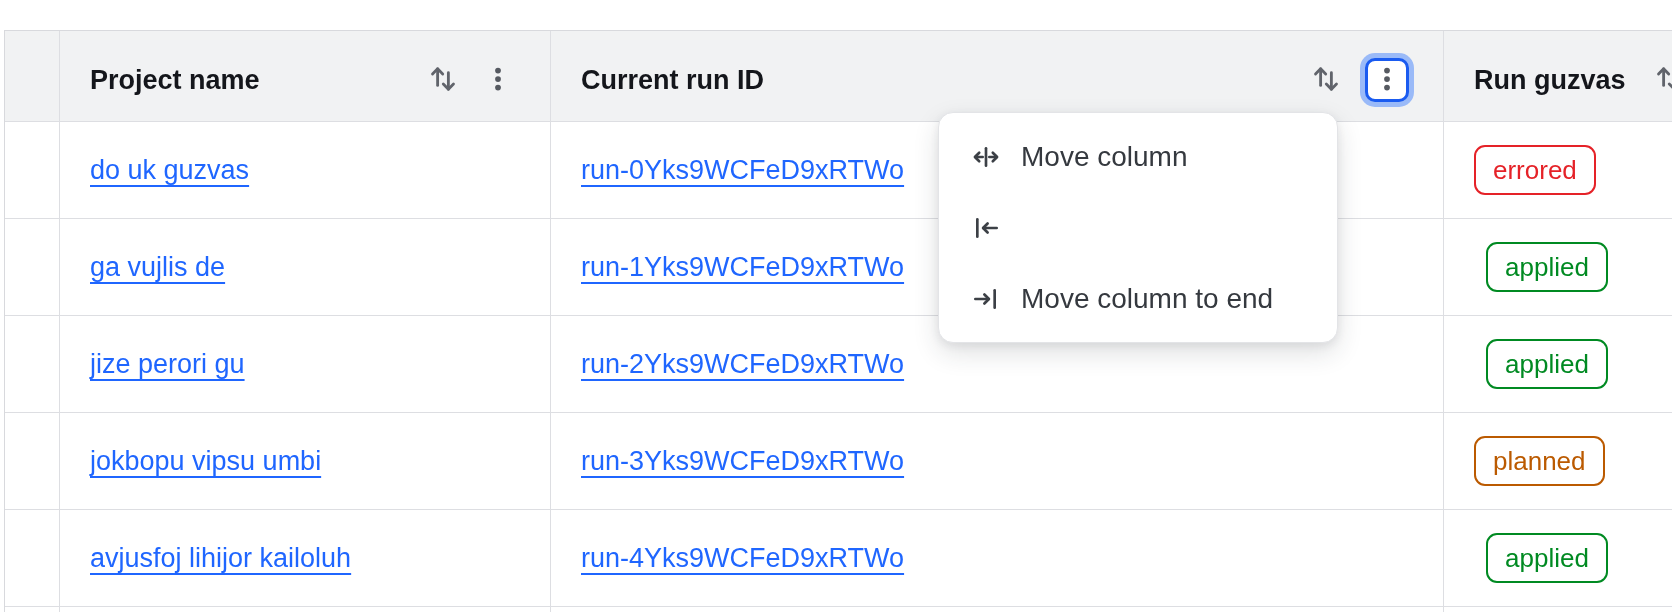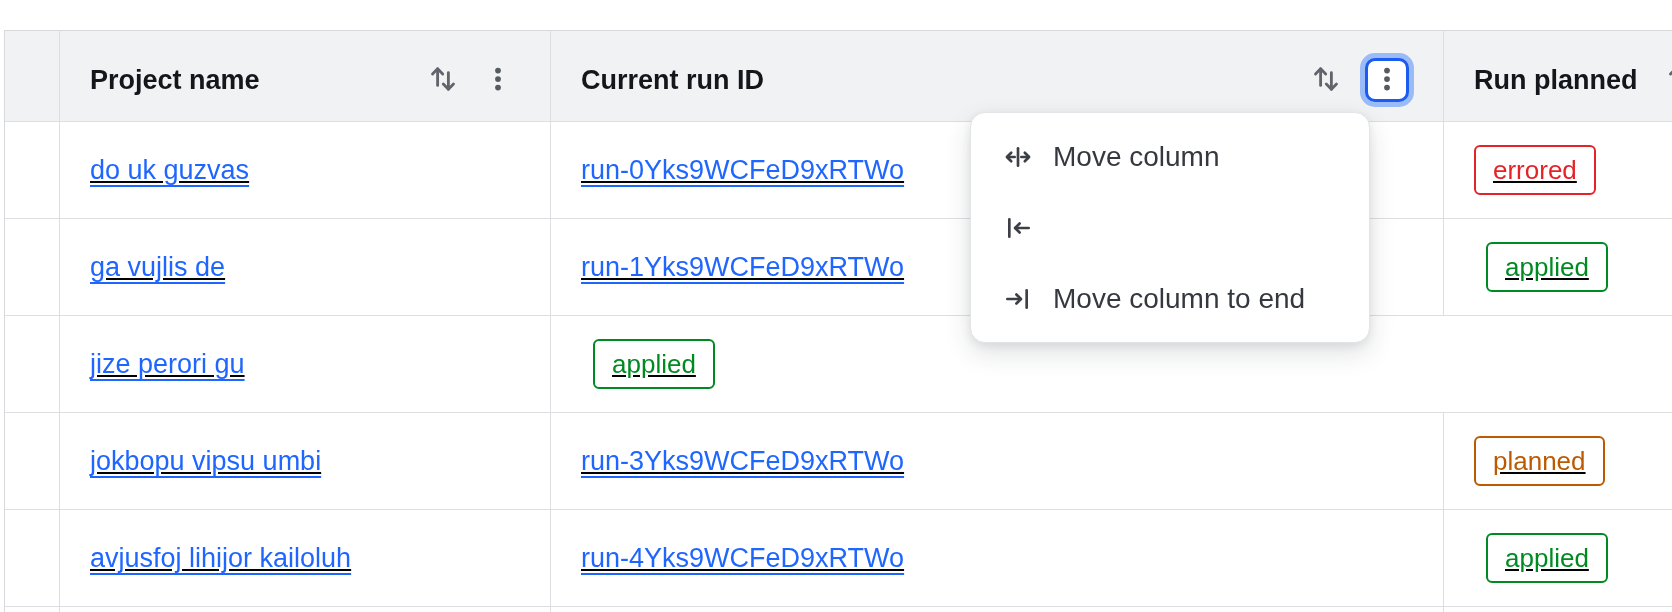--- a/index.html
+++ b/index.html
@@ -36,21 +36,21 @@
 
   .th { padding: 8px 34px 0 30px; }
   .th .label {
     font-size: 27px;
     font-weight: 600;
     color: #14161b;
     flex: 1 1 auto;
     white-space: nowrap;
     overflow: hidden;
   }
-  .td { padding: 0 24px 0 30px; text-decoration: underline; }
+  .td { padding: 0 24px 0 30px; }
 
   .icon-btn {
     display: flex;
     align-items: center;
     justify-content: center;
     background: none;
     border: none;
     color: #61646b;
     flex: 0 0 auto;
   }
@@ -77,33 +77,33 @@
     white-space: nowrap;
     cursor: pointer;
   }
 
   .badge {
     display: inline-flex;
     align-items: center;
     height: 50px;
     padding: 0 17px;
     border: 2px solid currentColor;
-    border-radius: 6px;
+    border-radius: 11px;
     font-size: 26px;
     white-space: nowrap;
     background: #ffffff;
   }
   .badge[data-kind="errored"] { color: #e52228; }
   .badge[data-kind="applied"] { color: #008a22; margin-left: 12px; }
   .badge[data-kind="planned"] { color: #bb5a00; }
 
   
   .menu {
     position: absolute;
-    left: 970px;
+    left: 938px;
     top: 112px;
     width: 400px;
     height: 231px;
     background: #ffffff;
     border: 1px solid #e3e4e7;
     border-radius: 15px;
     box-shadow: 0 10px 26px rgba(35, 40, 50, 0.14), 0 3px 8px rgba(35, 40, 50, 0.08);
     padding: 8px 0;
     z-index: 20;
     display: flex;
@@ -173,21 +173,21 @@
       <button class="icon-btn kebab-btn focused">
         <span><svg viewBox="0 0 24 24" fill="currentColor">
               <circle cx="12" cy="5.2" r="2.3"></circle>
               <circle cx="12" cy="12" r="2.3"></circle>
               <circle cx="12" cy="18.8" r="2.3"></circle>
             </svg></span>
       </button>
     </div>
 
     <div class="th col-status">
-      <span class="label">Run planned</span>
+      <span class="label">Run guzvas</span>
       <button class="icon-btn sort-btn">
         <span><svg viewBox="0 0 24 24" fill="none" stroke="currentColor" stroke-width="2" stroke-linecap="round" stroke-linejoin="round">
               <path d="M8.2 16.5V4.8"></path>
               <path d="M4.6 8.4 8.2 4.8l3.6 3.6"></path>
               <path d="M15.8 7.5v11.7"></path>
               <path d="M12.2 15.6l3.6 3.6 3.6-3.6"></path>
             </svg></span>
       </button>
     </div>
   </div>
@@ -215,20 +215,23 @@
     </div>
     <div class="td col-status">
       <span class="badge" data-kind="applied">applied</span>
     </div>
   </div>
 
   <div class="tr body">
     <div class="td col-gutter"></div>
     <div class="td col-project">
       <a class="cell-link">jize perori gu</a>
+    </div>
+    <div class="td col-runid">
+      <a class="cell-link">run-2Yks9WCFeD9xRTWo</a>
     </div>
     <div class="td col-status">
       <span class="badge" data-kind="applied">applied</span>
     </div>
   </div>
 
   <div class="tr body">
     <div class="td col-gutter"></div>
     <div class="td col-project">
       <a class="cell-link">jokbopu vipsu umbi</a>

